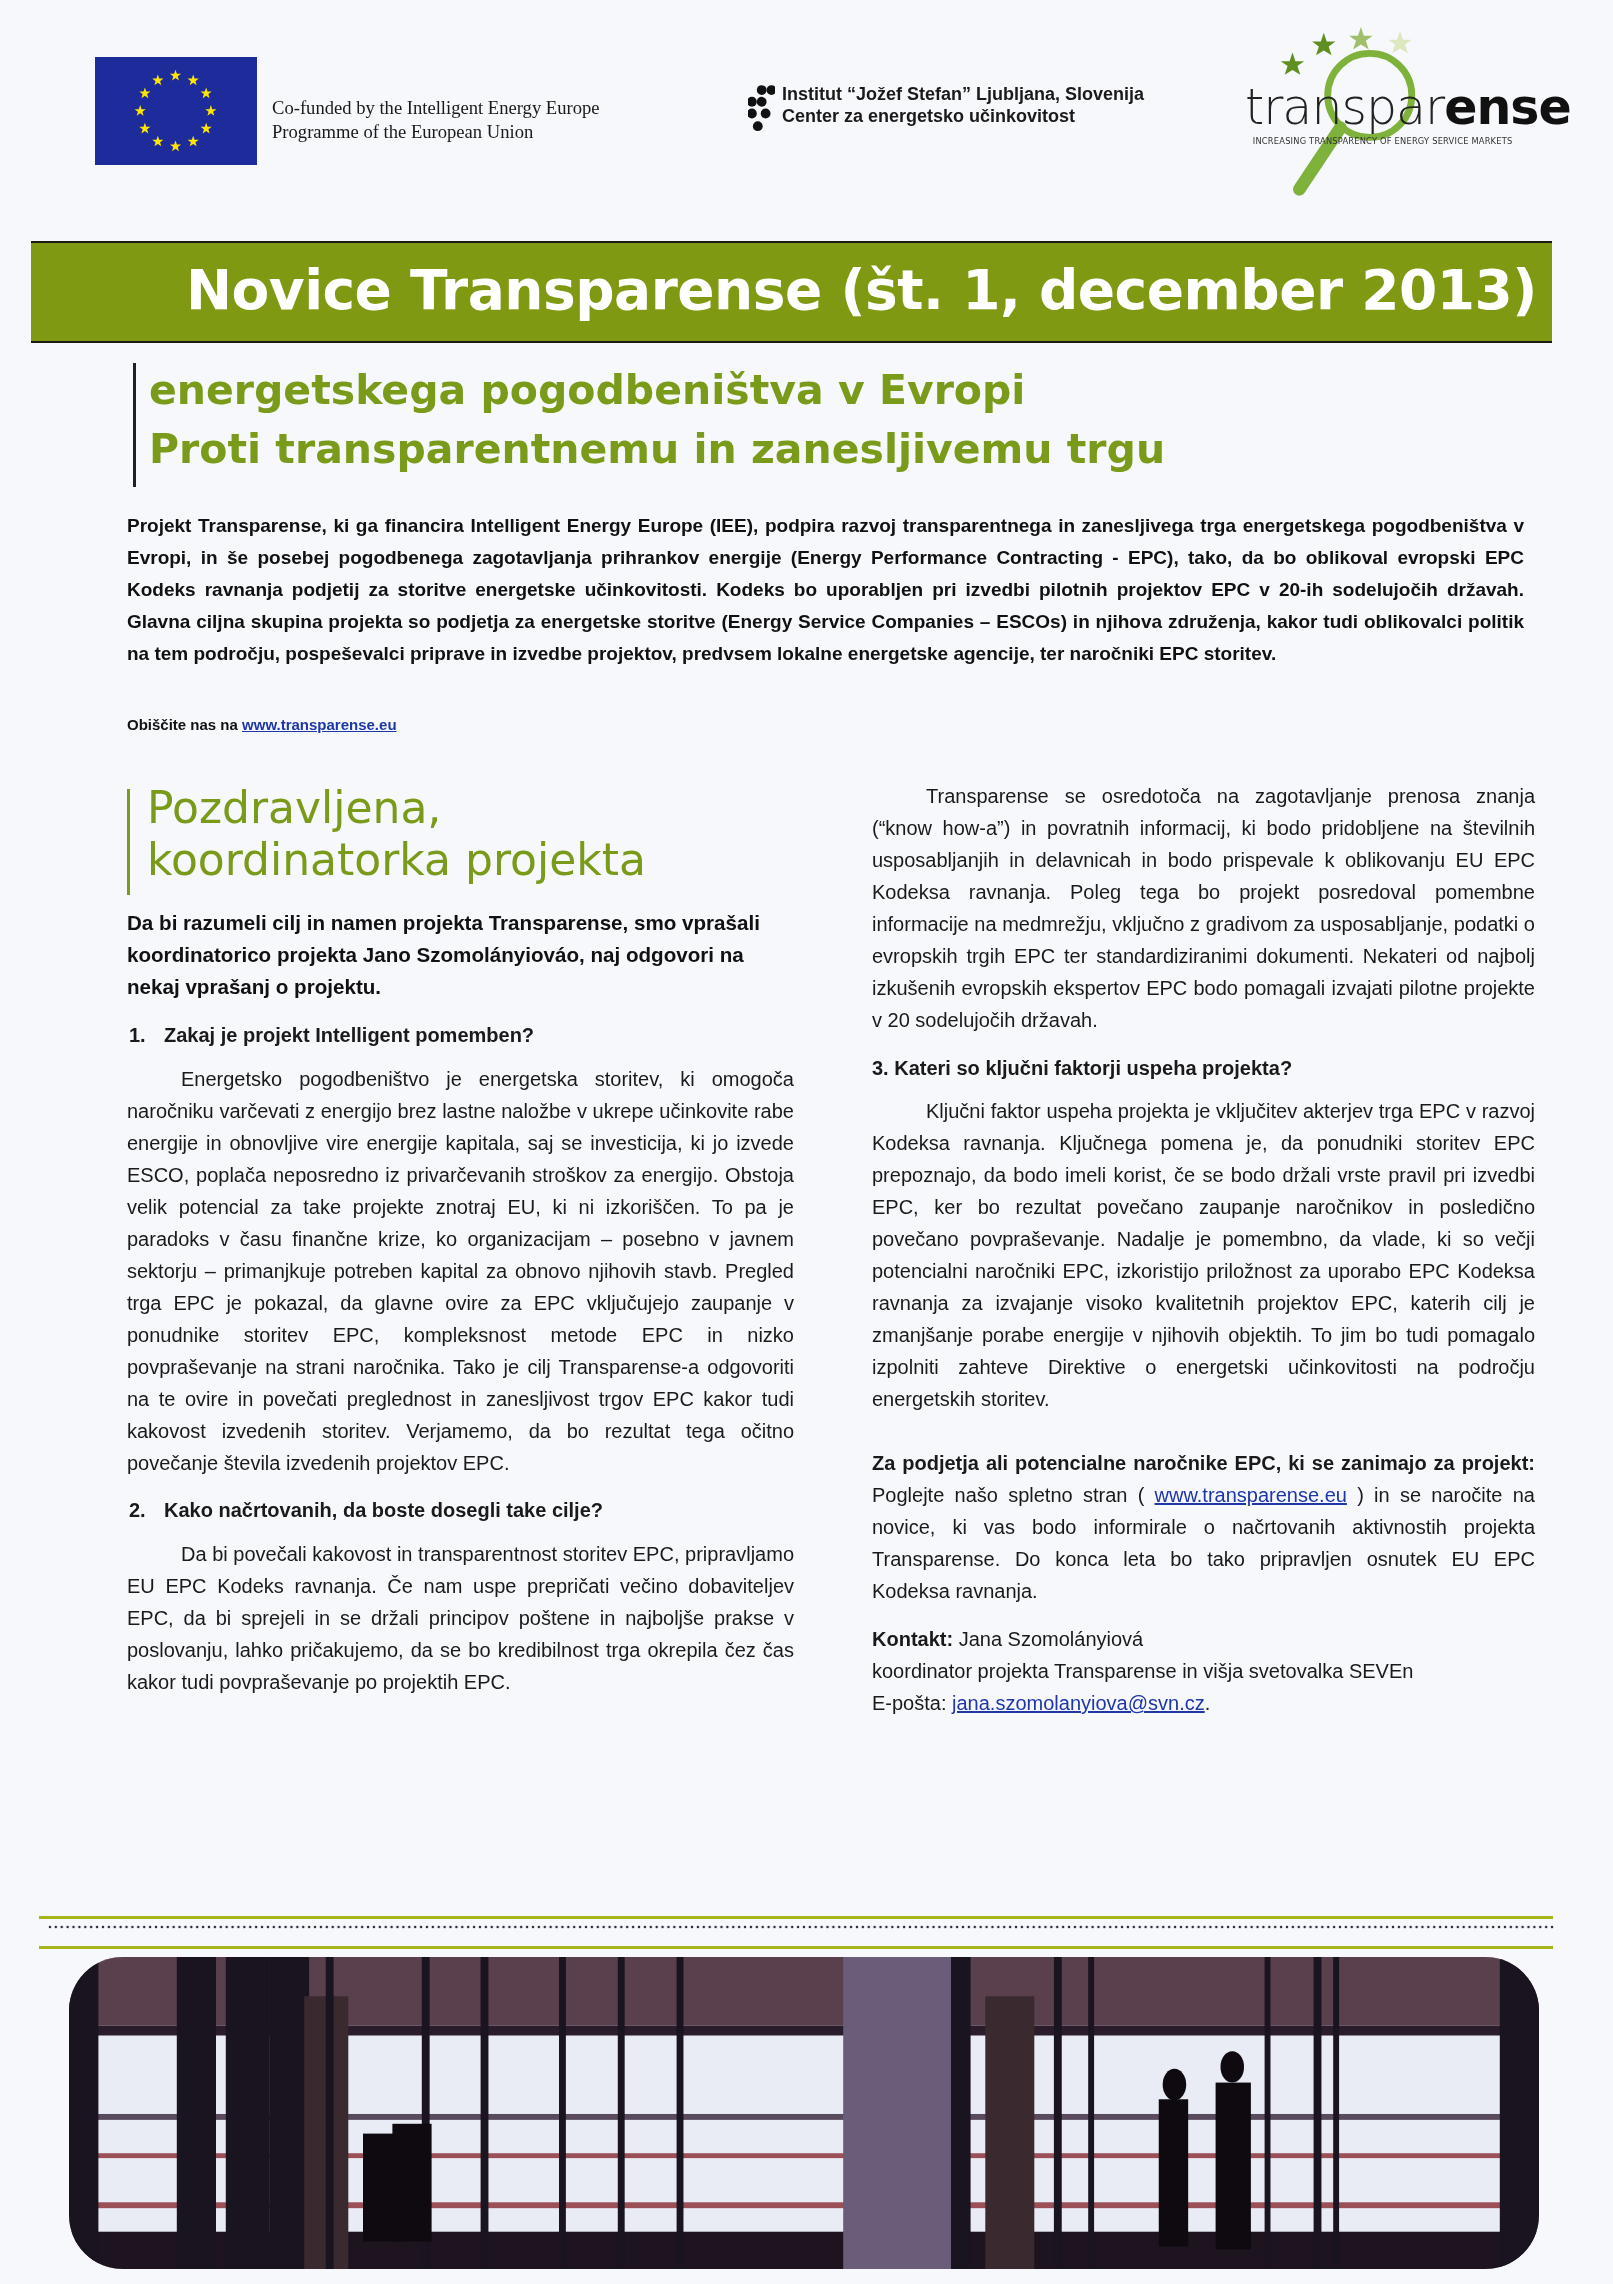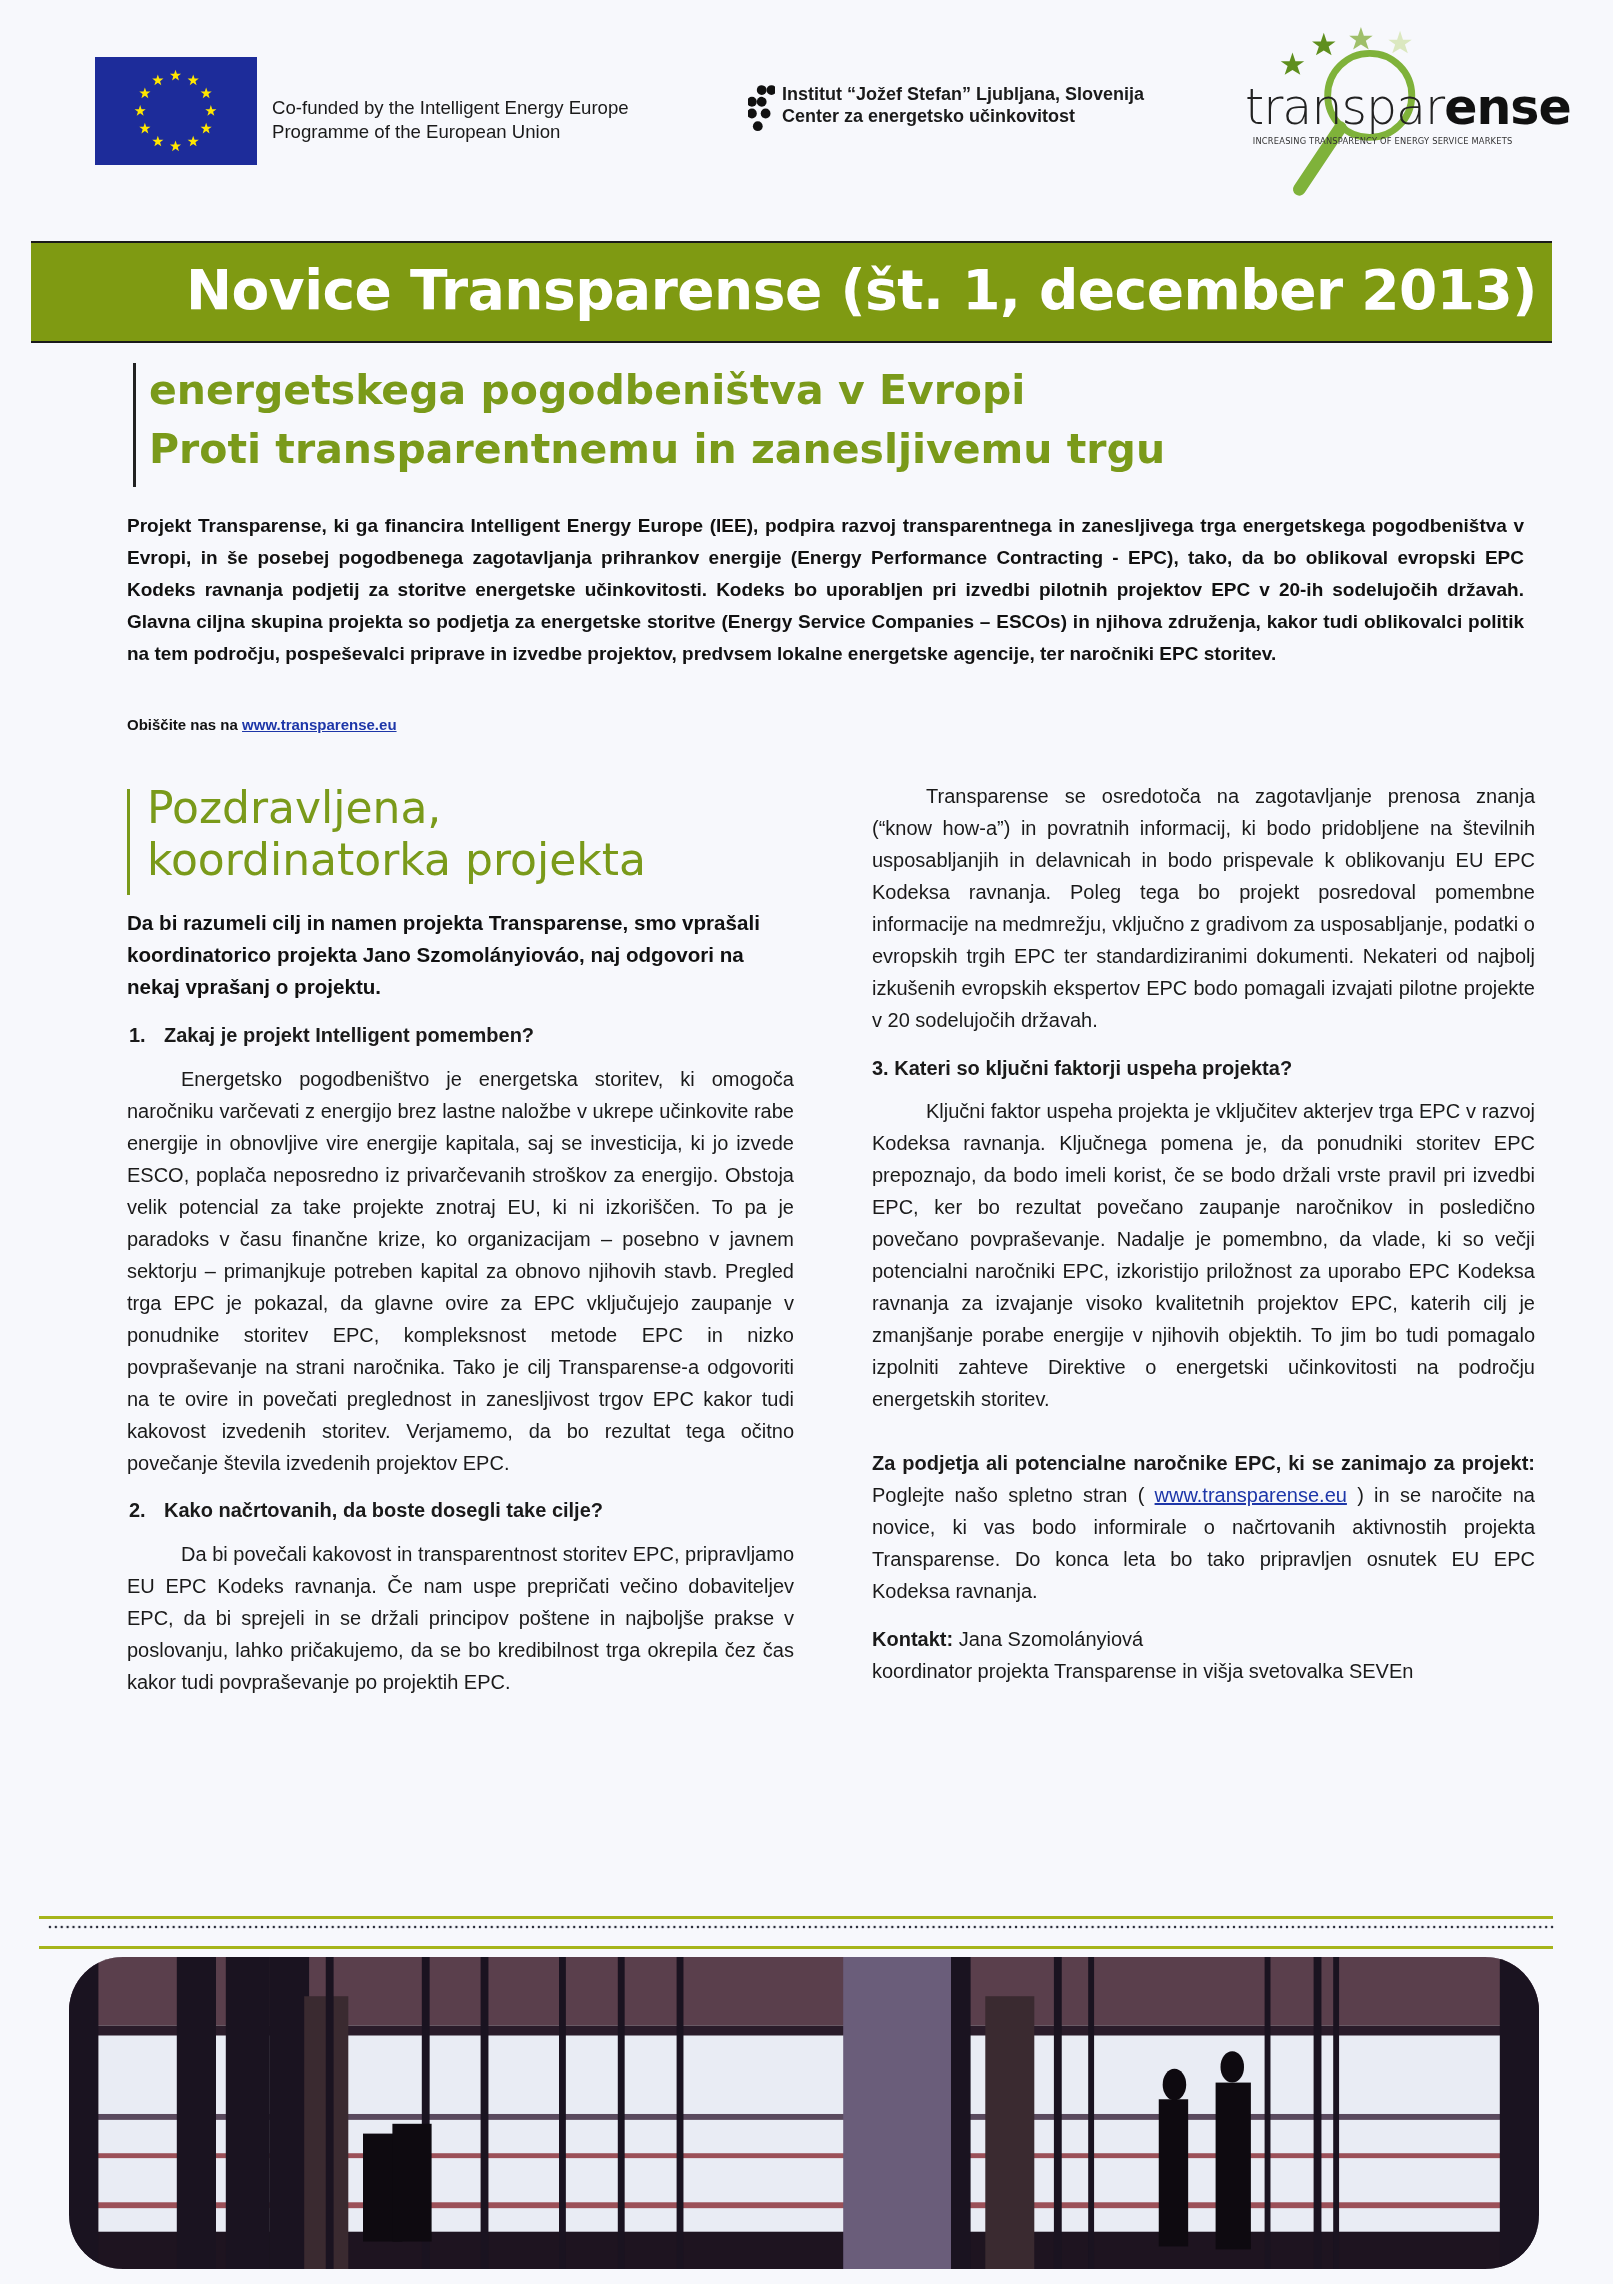--- a/index.html
+++ b/index.html
@@ -5,21 +5,21 @@
   html, body { margin: 0; padding: 0; }
   body {
     width: 1613px; height: 2285px; background: #f7f8fc; position: relative; overflow: hidden;
     font-family: "Liberation Sans", sans-serif; color: #111;
   }
   .abs { position: absolute; }
 
   
   .eu-flag { left: 95px; top: 57px; width: 162px; height: 108px; background: #1d2c9a; }
   .eu-flag svg { width: 100%; height: 100%; }
-  .cofund { left: 272px; top: 96px; font-size: 18.6px; line-height: 23.5px; color: #1a1a1a; }
+  .cofund { left: 272px; top: 96px; font-size: 18.6px; line-height: 23.5px; color: #1a1a1a; font-family: Liberation Serif, serif; }
   .ijs-dots { left: 748px; top: 84px; width: 27.4px; height: 59px; }
   .ijs-text { left: 782px; top: 84px; font-size: 18px; line-height: 21.6px; font-weight: bold; color: #1a1a1a; }
   .tr-logo { left: 1245px; top: 24.5px; width: 314px; height: 176px; }
   .tr-word { position: absolute; left: 0; top: 54px; font-size: 49px; color: #222; font-family: "DejaVu Sans", sans-serif; letter-spacing: -1px; font-weight: 300; }
   .tr-word b { font-weight: bold; color: #111; }
   .tr-tag { position: absolute; left: 7.8px; top: 111px; font-size: 8.3px; color: #333; font-family: "DejaVu Sans", sans-serif; letter-spacing: 0.2px; white-space: nowrap; }
 
   
   .banner { left: 31px; top: 241px; width: 1521px; height: 98px; background: #7f9a12;
     border-top: 2.9px solid #1a1a1a; border-bottom: 2.9px solid #1a1a1a; }
@@ -146,20 +146,21 @@
   <p class="indent" style="margin-top:11.8px;">Ključni faktor uspeha projekta je vključitev akterjev trga EPC v razvoj Kodeksa ravnanja. Ključnega pomena je, da ponudniki storitev EPC prepoznajo, da bodo imeli korist, če se bodo držali vrste pravil pri izvedbi EPC, ker bo rezultat povečano zaupanje naročnikov in posledično povečano povpraševanje. Nadalje je pomembno, da vlade, ki so večji potencialni naročniki EPC, izkoristijo priložnost za uporabo EPC Kodeksa ravnanja za izvajanje visoko kvalitetnih projektov EPC, katerih cilj je zmanjšanje porabe energije v njihovih objektih. To jim bo tudi pomagalo izpolniti zahteve Direktive o energetski učinkovitosti na področju energetskih storitev.</p>
   <p style="margin-top:32px;">
     <b>Za podjetja ali potencialne naročnike EPC, ki se zanimajo za projekt:</b>
     <span>Poglejte našo spletno stran (</span>
     <a>www.transparense.eu</a>
     <span>) in se naročite na novice, ki vas bodo informirale o načrtovanih aktivnostih projekta Transparense. Do konca leta bo tako pripravljen osnutek EU EPC Kodeksa ravnanja.</span>
   </p>
   <div style="margin-top:15.7px; text-align:left;">
     <div><b>Kontakt:</b> <span>Jana Szomolányiová</span></div>
     <div>koordinator projekta Transparense in višja svetovalka SEVEn</div>
+    <div><span>E-pošta:</span> <a>jana.szomolanyiova@svn.cz</a><span>.</span></div>
   </div>
 </div>
 
 <div class="abs rule" style="top:1916px;"></div>
 <div class="abs dots"></div>
 <div class="abs rule" style="top:1946px;"></div>
 
 <div class="abs photo">
   <svg viewBox="0 0 1500 318" preserveAspectRatio="none">
     <rect width="1500" height="318" fill="#e9ecf4"></rect>

